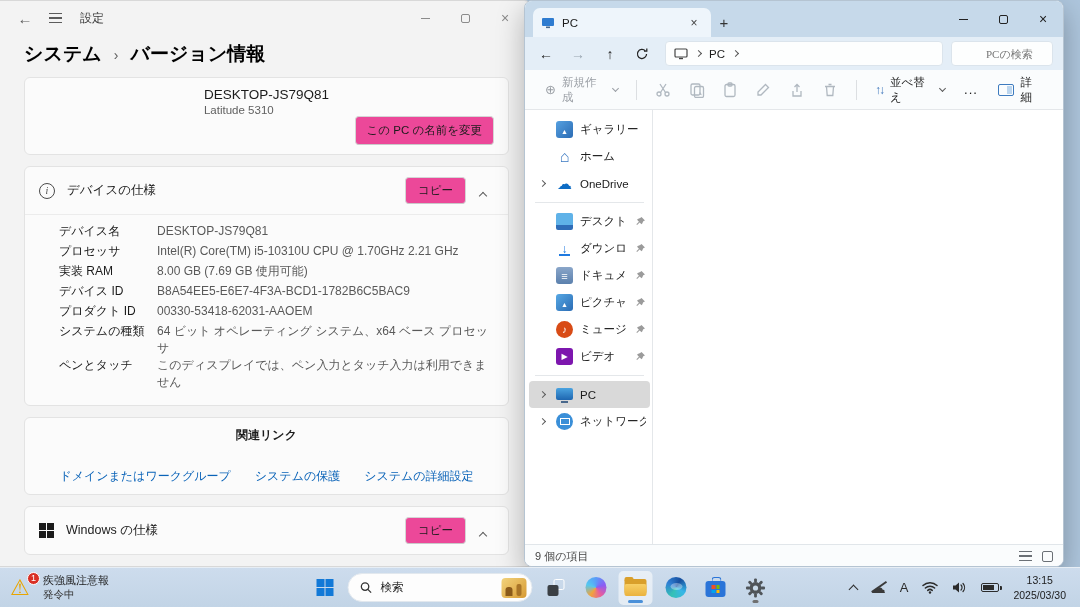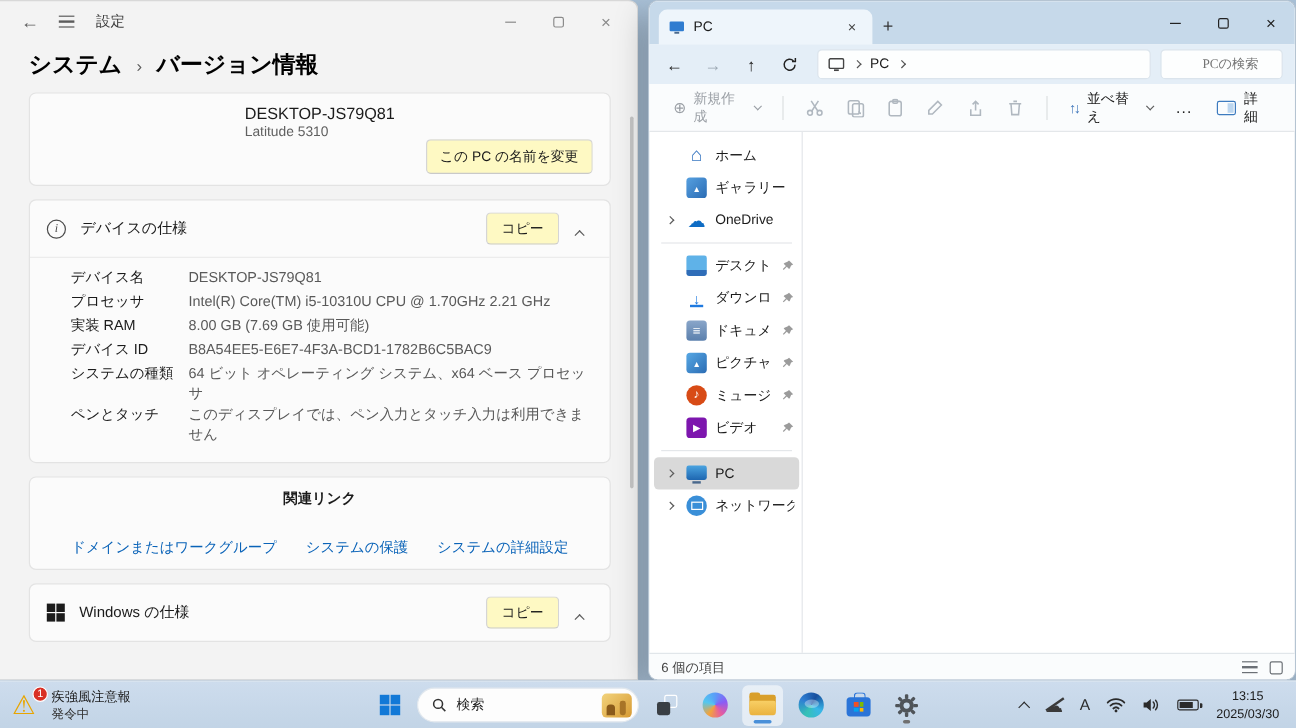--- a/index.html
+++ b/index.html
@@ -30,21 +30,21 @@
   .explorer .wc .max-glyph { border-color:#222; }
 
   .s-breadcrumb { padding:6px 0 10px 24px; display:flex; align-items:baseline; gap:12px; }
   .s-breadcrumb .crumb { font-size:19px; font-weight:700; color:#000000; }
   .s-breadcrumb .sep { font-size:14px; color:#5c5c5c; }
 
   .card { background:#fbfbfb; border:1px solid #e3e3e3; border-radius:6px; margin:0 22px 11px 24px;flex-direction:column; }
   .device-card { display:flex; align-items:center; padding:9px 14px; }
   .device-card .dname { font-size:13.5px; color:#1b1b1b; }
   .device-card .dmodel { font-size:11.5px; color:#606060; margin-top:2px; }
-  .btn { background:#fef9c3; border:1px solid #d5d5d5; border-bottom-color:#c9c9c9; border-radius:4px;
+  .btn { background:#ec4899; border:1px solid #d5d5d5; border-bottom-color:#c9c9c9; border-radius:4px;
          font-size:11.5px; color:#1b1b1b; padding:6px 11px; margin-left:auto; white-space:nowrap; }
   .copy-btn { padding:5px 12px; }
 
   .exp-header { display:flex; align-items:center; padding:10px 14px; }
   .exp-header .exp-title { font-size:12.5px; margin-left:12px; }
   .info-icon { width:16px; height:16px; border:1.2px solid #4a4a4a; border-radius:50%; display:flex; align-items:center; justify-content:center; font-size:10px; color:#4a4a4a; font-family:"Liberation Serif","DejaVu Serif",serif; font-style:italic; }
   .winlogo-black { width:15px; height:15px; display:grid; grid-template-columns:7px 7px; grid-template-rows:7px 7px; gap:1px; }
   .winlogo-black i { background:#1b1b1b; }
   .chev { display:inline-block; width:6px; height:6px; border-right:1.3px solid #5c5c5c; border-bottom:1.3px solid #5c5c5c; }
   .chev-up { transform:rotate(-135deg); margin:10px 8px 0 14px; }
@@ -55,21 +55,21 @@
   .spec-row .rl { width:98px; flex:none; font-size:12px; color:#1b1b1b; }
   .spec-row .rv { font-size:12px; color:#595959; }
 
   .related-card { display:flex; align-items:center; padding:9px 14px; gap:24px; }
   .related-card .rel-label { font-size:12px; font-weight:700; }
   .related-card a { font-size:12px; color:#0a63b8; text-decoration:none; }
 
   .s-scrollbar { position:absolute; right:3px; top:96px; width:3px; height:310px; background:#c6c6c6; border-radius:2px; }
 
   
-  .explorer { left:540px; width:540px; background:#fff; border:1px solid #b5c4d2; }
+  .explorer { left:524px; width:540px; background:#fff; border:1px solid #b5c4d2; }
   .e-tabbar { height:36px; background:#c6d9ea; display:flex; align-items:flex-end; padding-left:8px; }
   .e-tab { width:178px; height:29px; background:#eef5fb; border-radius:7px 7px 0 0; display:flex; align-items:center; padding:0 8px; gap:7px; }
   .e-tab .tab-title { font-size:11.5px; }
   .tab-close { margin-left:auto; font-size:12px; color:#444; width:18px; height:18px; display:flex; align-items:center; justify-content:center; border-radius:3px; }
   .newtab { width:26px; height:29px; display:flex; align-items:center; justify-content:center; font-size:15px; color:#333; }
   .e-tabbar .wc-group { height:36px; align-self:flex-start; }
 
   .e-navbar { height:33px; background:#e4eef7; display:flex; align-items:center; padding:0 10px 0 6px; gap:2px; }
   .navbtn { width:30px; height:26px; display:flex; align-items:center; justify-content:center; font-size:14px; color:#222; border-radius:4px; }
   .navbtn.disabled { color:#9aa6b1; }
@@ -255,20 +255,24 @@
         <div class="spec-row">
           <span class="rl">実装 RAM</span>
           <span class="rv">8.00 GB (7.69 GB 使用可能)</span>
         </div>
 
         <div class="spec-row">
           <span class="rl">デバイス ID</span>
           <span class="rv">B8A54EE5-E6E7-4F3A-BCD1-1782B6C5BAC9</span>
         </div>
 
+        <div class="spec-row">
+          <span class="rl">プロダクト ID</span>
+          <span class="rv">00330-53418-62031-AAOEM</span>
+        </div>
 
         <div class="spec-row">
           <span class="rl">システムの種類</span>
           <span class="rv">64 ビット オペレーティング システム、x64 ベース プロセッサ</span>
         </div>
 
         <div class="spec-row">
           <span class="rl">ペンとタッチ</span>
           <span class="rv">このディスプレイでは、ペン入力とタッチ入力は利用できません</span>
         </div>
@@ -413,30 +417,30 @@
   </div>
 
   <div class="e-main">
     <div class="e-sidebar">
       <div>
 
           <div class="side-item">
             <span class="expander" style="visibility: hidden;">
               <span class="chev chev-right"></span>
             </span>
-            <span class="sicon home-icon"></span>
-            <span class="lbl">ホーム</span>
+            <span class="sicon gallery-icon"></span>
+            <span class="lbl">ギャラリー</span>
           </div>
 
           <div class="side-item">
             <span class="expander" style="visibility: hidden;">
               <span class="chev chev-right"></span>
             </span>
-            <span class="sicon gallery-icon"></span>
-            <span class="lbl">ギャラリー</span>
+            <span class="sicon home-icon"></span>
+            <span class="lbl">ホーム</span>
           </div>
 
           <div class="side-item">
             <span class="expander">
               <span class="chev chev-right"></span>
             </span>
             <span class="sicon onedrive-icon"></span>
             <span class="lbl">OneDrive</span>
           </div>
         </div>
@@ -514,21 +518,21 @@
             </span>
             <span class="sicon network-icon"></span>
             <span class="lbl">ネットワーク</span>
           </div>
         </div>
     </div>
 
   </div>
 
   <div class="e-statusbar">
-    <span>6 個の項目</span>
+    <span>9 個の項目</span>
     <div class="view-toggles">
       <span class="view-list-icon">
           <i></i>
           <i></i>
           <i></i>
         </span>
       <span class="view-large-icon"></span>
     </div>
   </div>
 </div>

